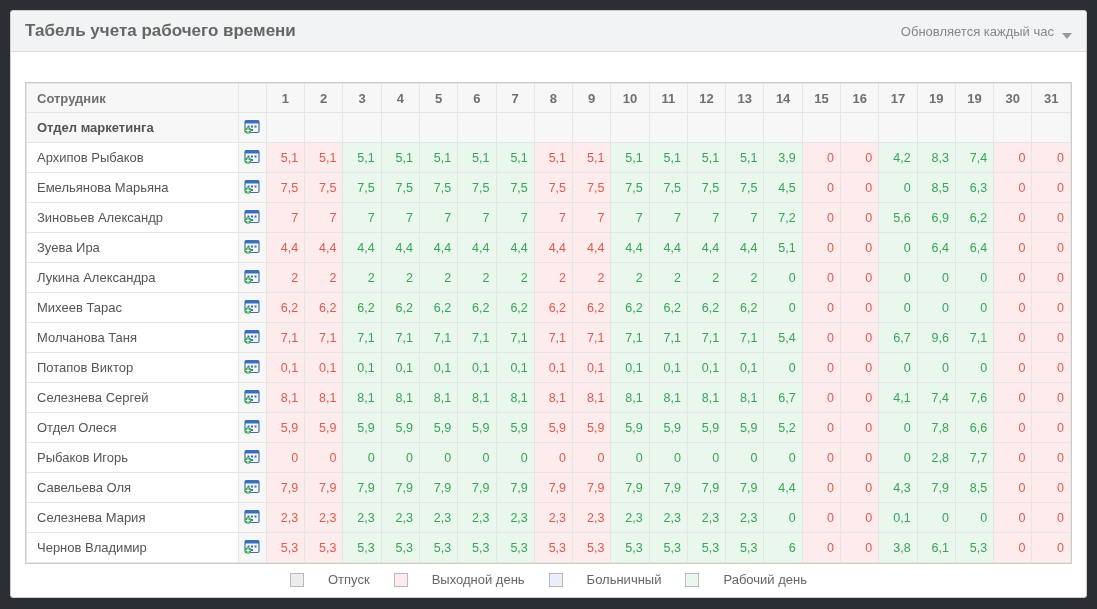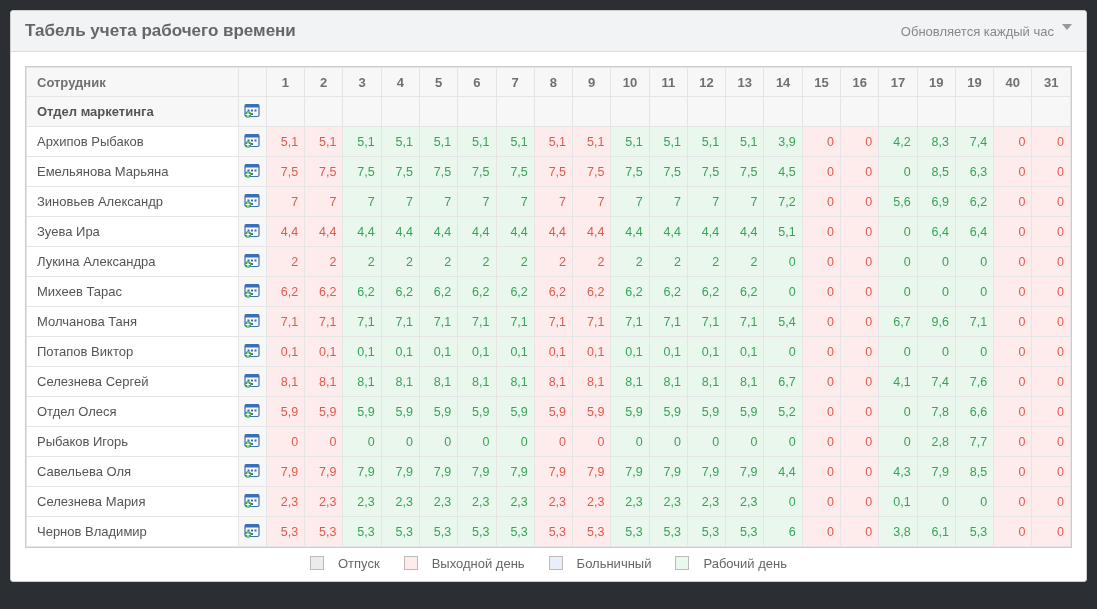--- a/index.html
+++ b/index.html
@@ -1,40 +1,40 @@
 <!DOCTYPE html>
 <html><head>
 <meta charset="utf-8">
 <style>
   * { box-sizing: border-box; margin: 0; padding: 0; }
   body { background: #2b2f33; font-family: "Helvetica Neue", Arial, sans-serif; font-size: 13px; color: #555; padding: 10px; }
   .panel { background: #fff; border: 1px solid #ccc; border-radius: 3px; width: 1077px; margin: 0 auto; overflow: hidden; }
   .panel-head { background: #f1f3f4; border-bottom: 1px solid #ddd; padding: 10px 14px; display: flex; align-items: center; justify-content: space-between; }
   .panel-title { font-size: 17px; color: #666; font-weight: 700; }
-  .panel-sub { color: #888; display: flex; align-items: flex-start; gap: 8px; font-size: 13px; }
-  .panel-body { padding: 14px 14px 6px 14px; }
+  .panel-sub { color: #888; display: flex; align-items: flex-end; gap: 8px; font-size: 13px; }
+  .panel-body { padding: 30px 14px 6px 14px; }
   .tbl-wrap { border: 1px solid #ccc; overflow-x: hidden; }
   table { border-collapse: collapse; width: 100%; table-layout: fixed; }
   th, td { border: 1px solid #e5e5e5; padding: 5px 4px; white-space: nowrap; height: 29px; }
   thead th { background: #f7f7f7; font-weight: 700; color: #707070; text-align: center; }
   thead th.name-col { text-align: left; padding-left: 10px; }
   th.name-col { width: 210px; }
   th.cal-col { width: 28px; }
   th.day-col { width: 38px; }
   td.name-cell { text-align: left; padding-left: 10px; color: #555; }
   tr.dept-row td.name-cell { font-weight: 700; background: #f7f7f7; margin-left: 36px; }
   tr.dept-row td { background: #f7f7f7; }
   td.cal-cell { text-align: center; background: #f7f7f7; }
   td.val { text-align: right; padding-right: 6px; font-size: 12.5px; }
   .work { background: #eaf7ec; color: #38a45a; }
   .wkend { background: #fdeceb; color: #e05a50; }
   .cal-icon { display:inline-block; width:16px; height:16px; position:relative; }
   .cal-icon svg { width:16px; height:16px; display:block; }
   .legend { display:flex; gap: 24px; justify-content: center; align-items: center; padding: 8px 0 4px; color:#666; font-size:13px; }
-  .lg-item { display:flex; align-items:flex-start; gap:14px; }
+  .lg-item { display:flex; align-items:flex-end; gap:24px; }
   .sw { width:14px; height:14px; border:1px solid #bbb; display:inline-block; }
   .sw-hol { background:#ececec; }
   .sw-wk  { background:#fdeceb; }
   .sw-sk  { background:#eaeefb; }
   .sw-wr  { background:#eaf7ec; }
   .chev { display:inline-block; width:0; height:0; border-left:5px solid transparent; border-right:5px solid transparent; border-top:6px solid #999; }
 </style>
 </head>
 <body>
 
@@ -67,21 +67,21 @@
               <th class="day-col">10</th>
               <th class="day-col">11</th>
               <th class="day-col">12</th>
               <th class="day-col">13</th>
               <th class="day-col">14</th>
               <th class="day-col">15</th>
               <th class="day-col">16</th>
               <th class="day-col">17</th>
               <th class="day-col">19</th>
               <th class="day-col">19</th>
-              <th class="day-col">40</th>
+              <th class="day-col">30</th>
               <th class="day-col">31</th>
             </tr>
         </thead>
         <tbody>
 
         <tr class="dept-row">
               <td class="name-cell">Отдел маркетинга</td>
               <td class="cal-cell"><span class="cal-icon"><svg viewBox="0 0 16 16">
                     <rect x="1" y="2.5" width="14" height="12" rx="1.5" fill="none" stroke="#3a70b8" stroke-width="1.2"></rect>
                     <rect x="1" y="2.5" width="14" height="3" fill="#3a70b8"></rect>

